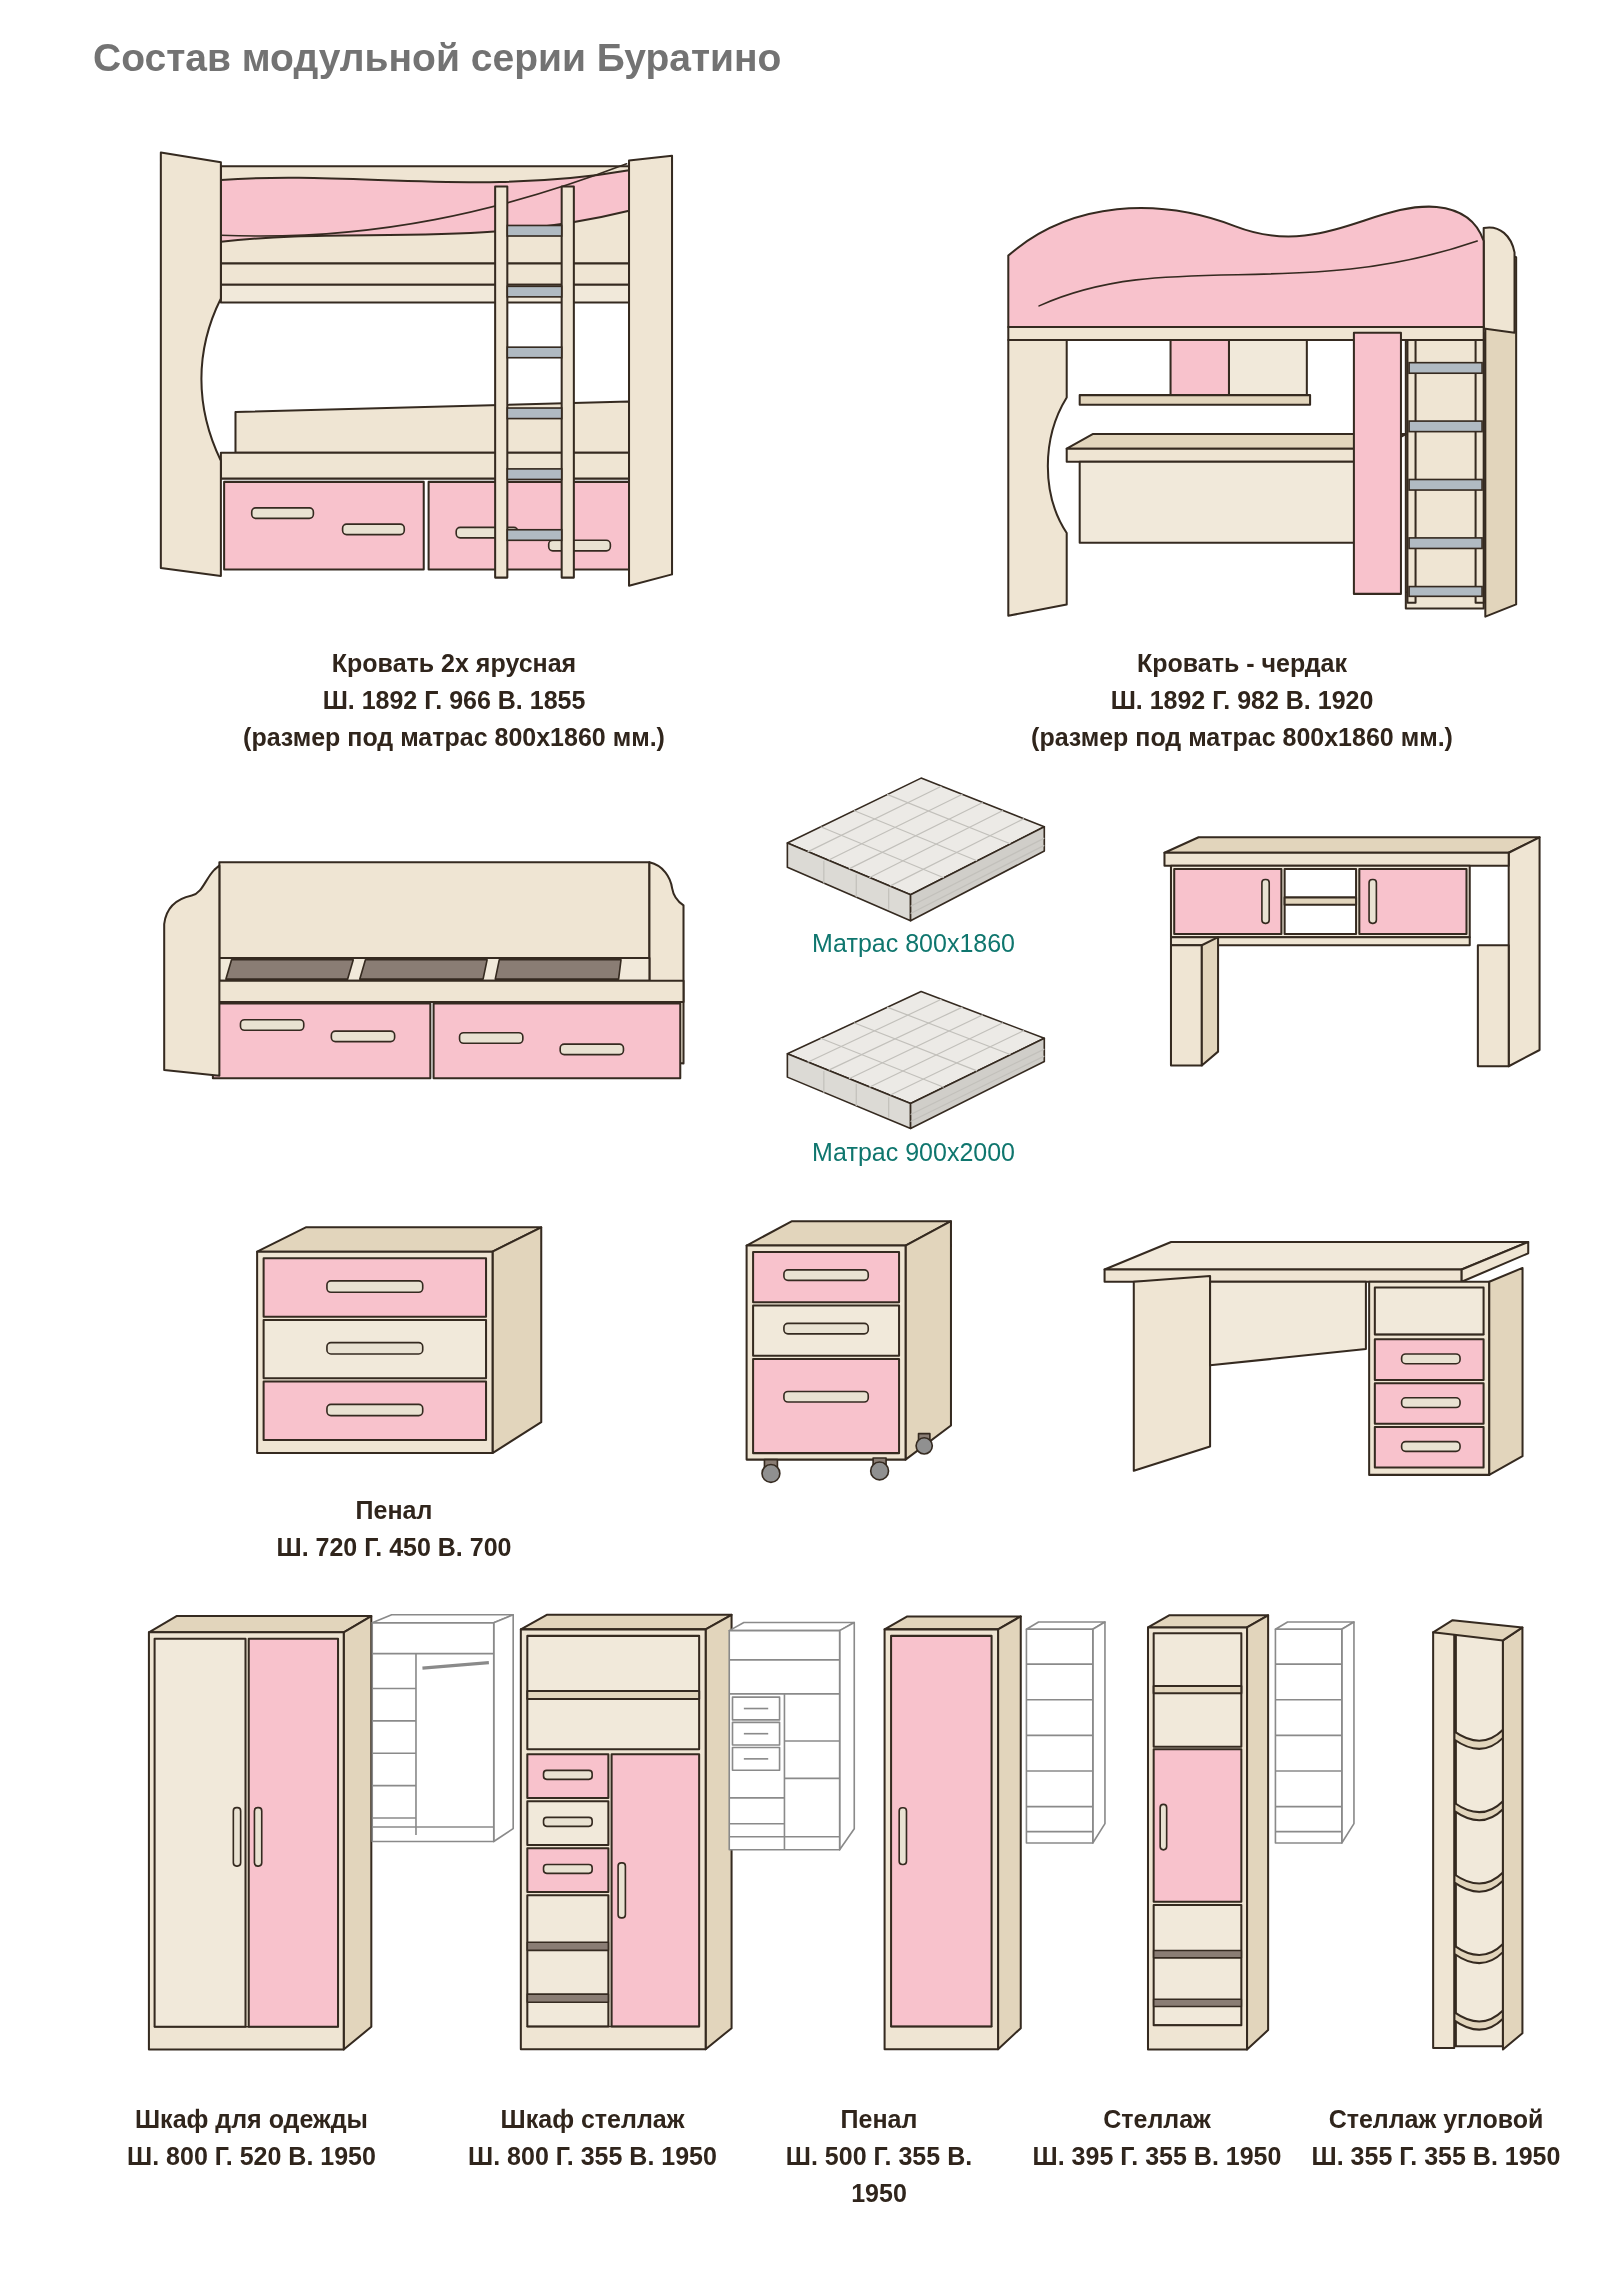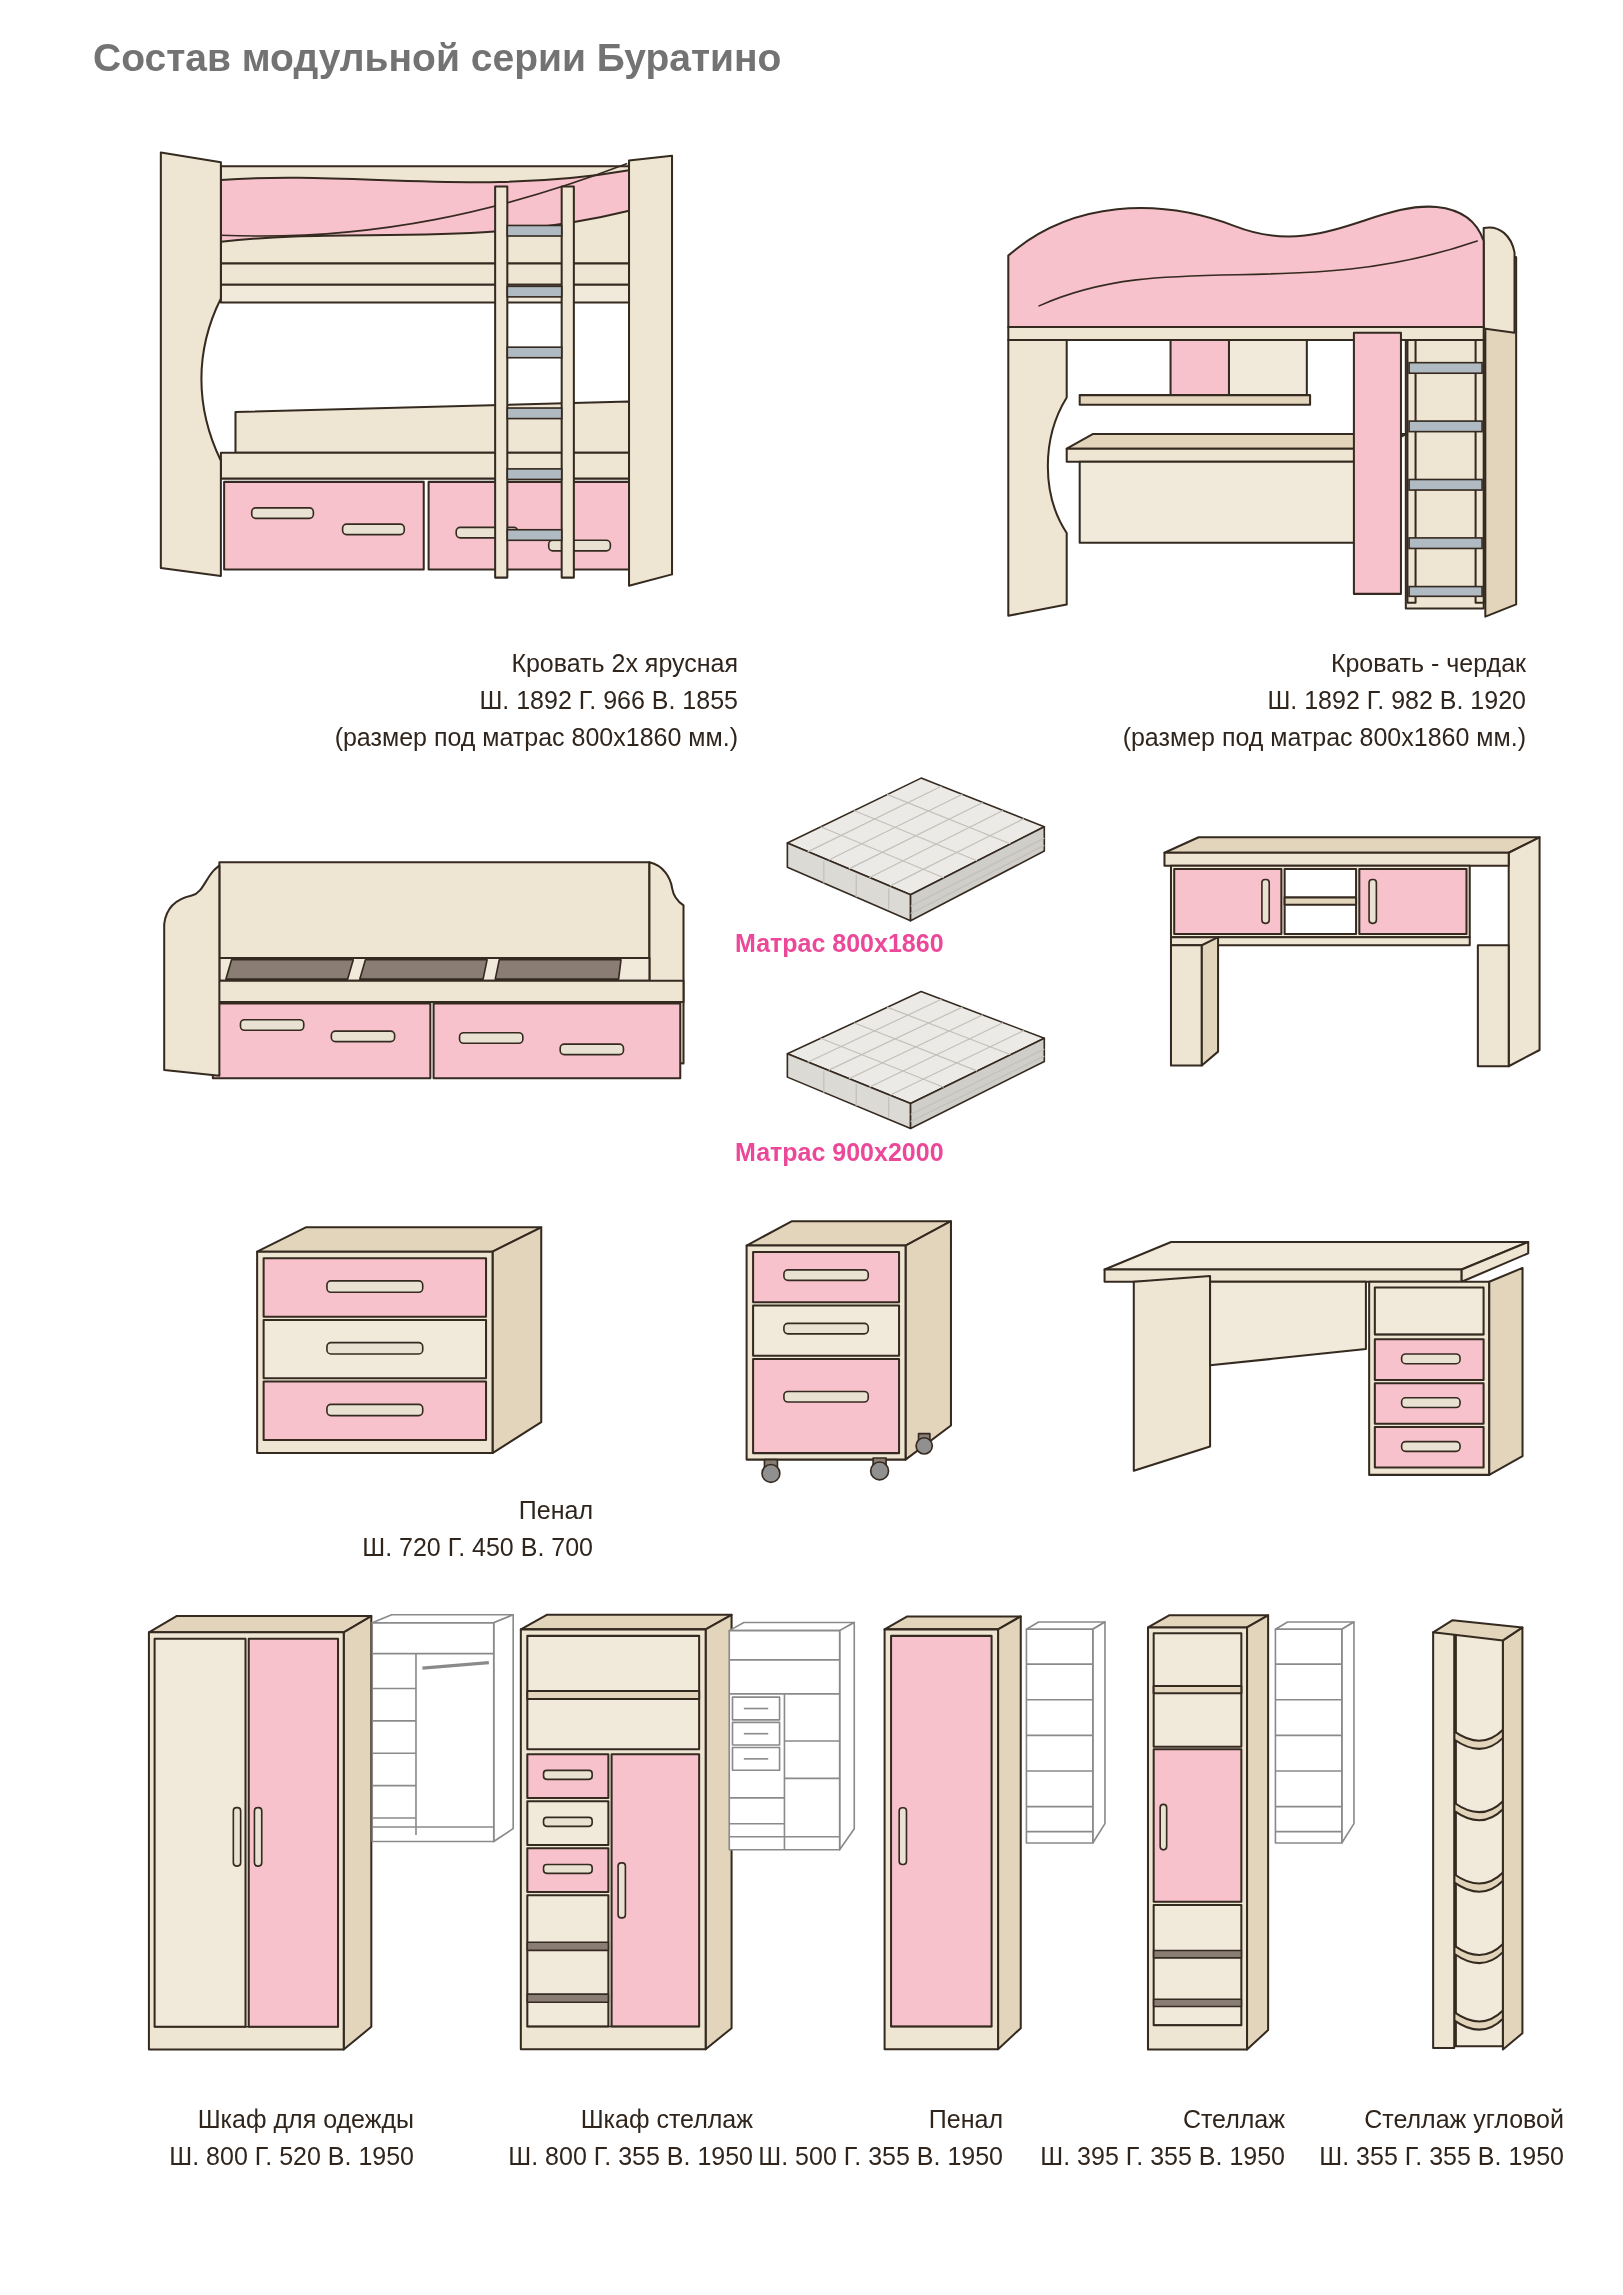--- a/index.html
+++ b/index.html
@@ -1,21 +1,21 @@
 <!DOCTYPE html>
 <html style="font-size:13px"><head>
 <meta charset="utf-8">
 <style>
   *{margin:0;padding:0;box-sizing:border-box}
   html,body{background:#ffffff;font-family:"Liberation Sans",sans-serif}
   .page{position:relative;width:1623px;height:2295px;background:#ffffff;overflow:hidden}
   .title{position:absolute;left:93px;top:36px;font-size:39px;font-weight:bold;color:#737373}
   .fig{position:absolute}
-  .cap{position:absolute;text-align:right;font-weight:normal;font-size:25px;line-height:37px;color:#30251c}
-  .lbl{position:absolute;font-weight:bold;font-size:25px;color:#ec4899}
+  .cap{position:absolute;text-align:center;font-weight:bold;font-size:25px;line-height:37px;color:#30251c}
+  .lbl{position:absolute;text-align:center;font-weight:normal;font-size:25px;color:#0f766e}
   svg .s{stroke:#352a20;stroke-width:2.5;stroke-linejoin:round;stroke-linecap:round}
   svg .t{stroke-width:2}
   .w{fill:#efe5d3}.w2{fill:#e2d5bc}.w3{fill:#f1e9da}.p{fill:#f8c2cc}.wh{fill:#ffffff}
   .g{fill:#8a7d74}
   .h{fill:#e9e2d2;stroke:#352a20;stroke-width:2}
   .r{fill:#b0bac2;stroke:#352a20;stroke-width:2}
   .o{fill:#ffffff;stroke:#8a8a8a;stroke-width:2;stroke-linejoin:round}
   .ol{fill:none;stroke:#8a8a8a;stroke-width:2}
   .mt{fill:#eceae6}.mts{fill:#dcdad5}.mte{fill:#d0cec9}
   .ql{fill:none;stroke:#c2c0bb;stroke-width:1.5}

